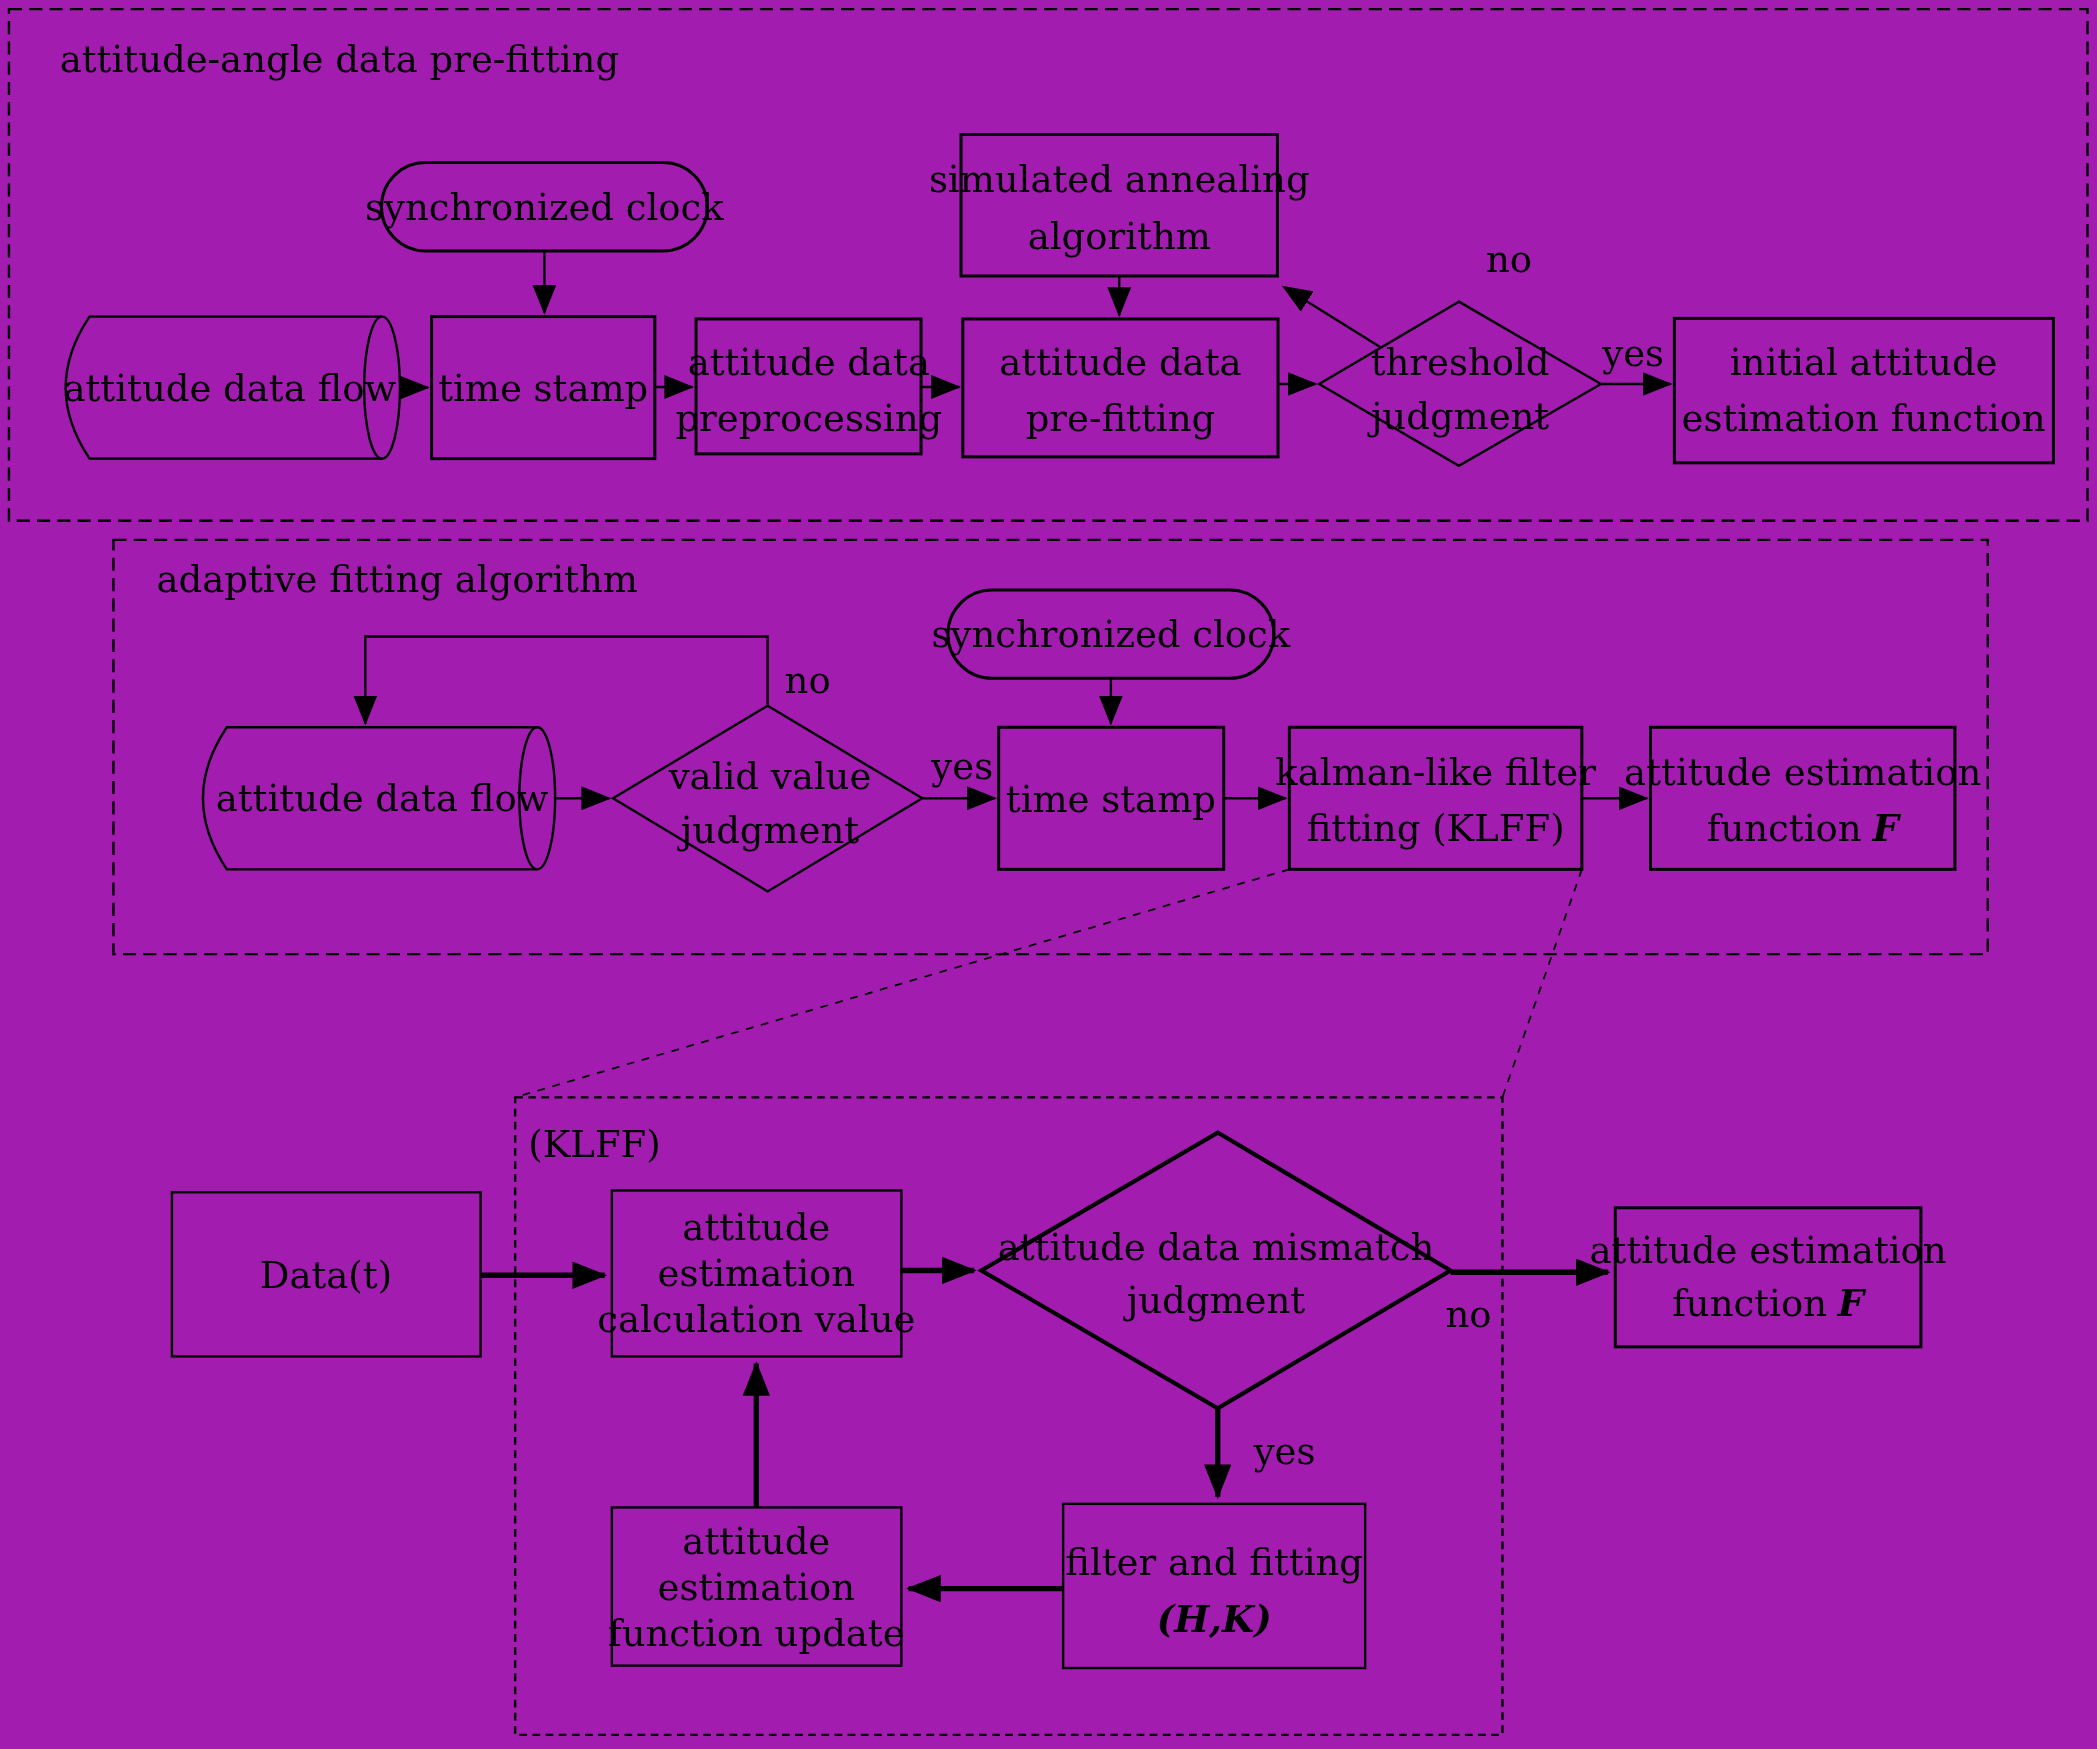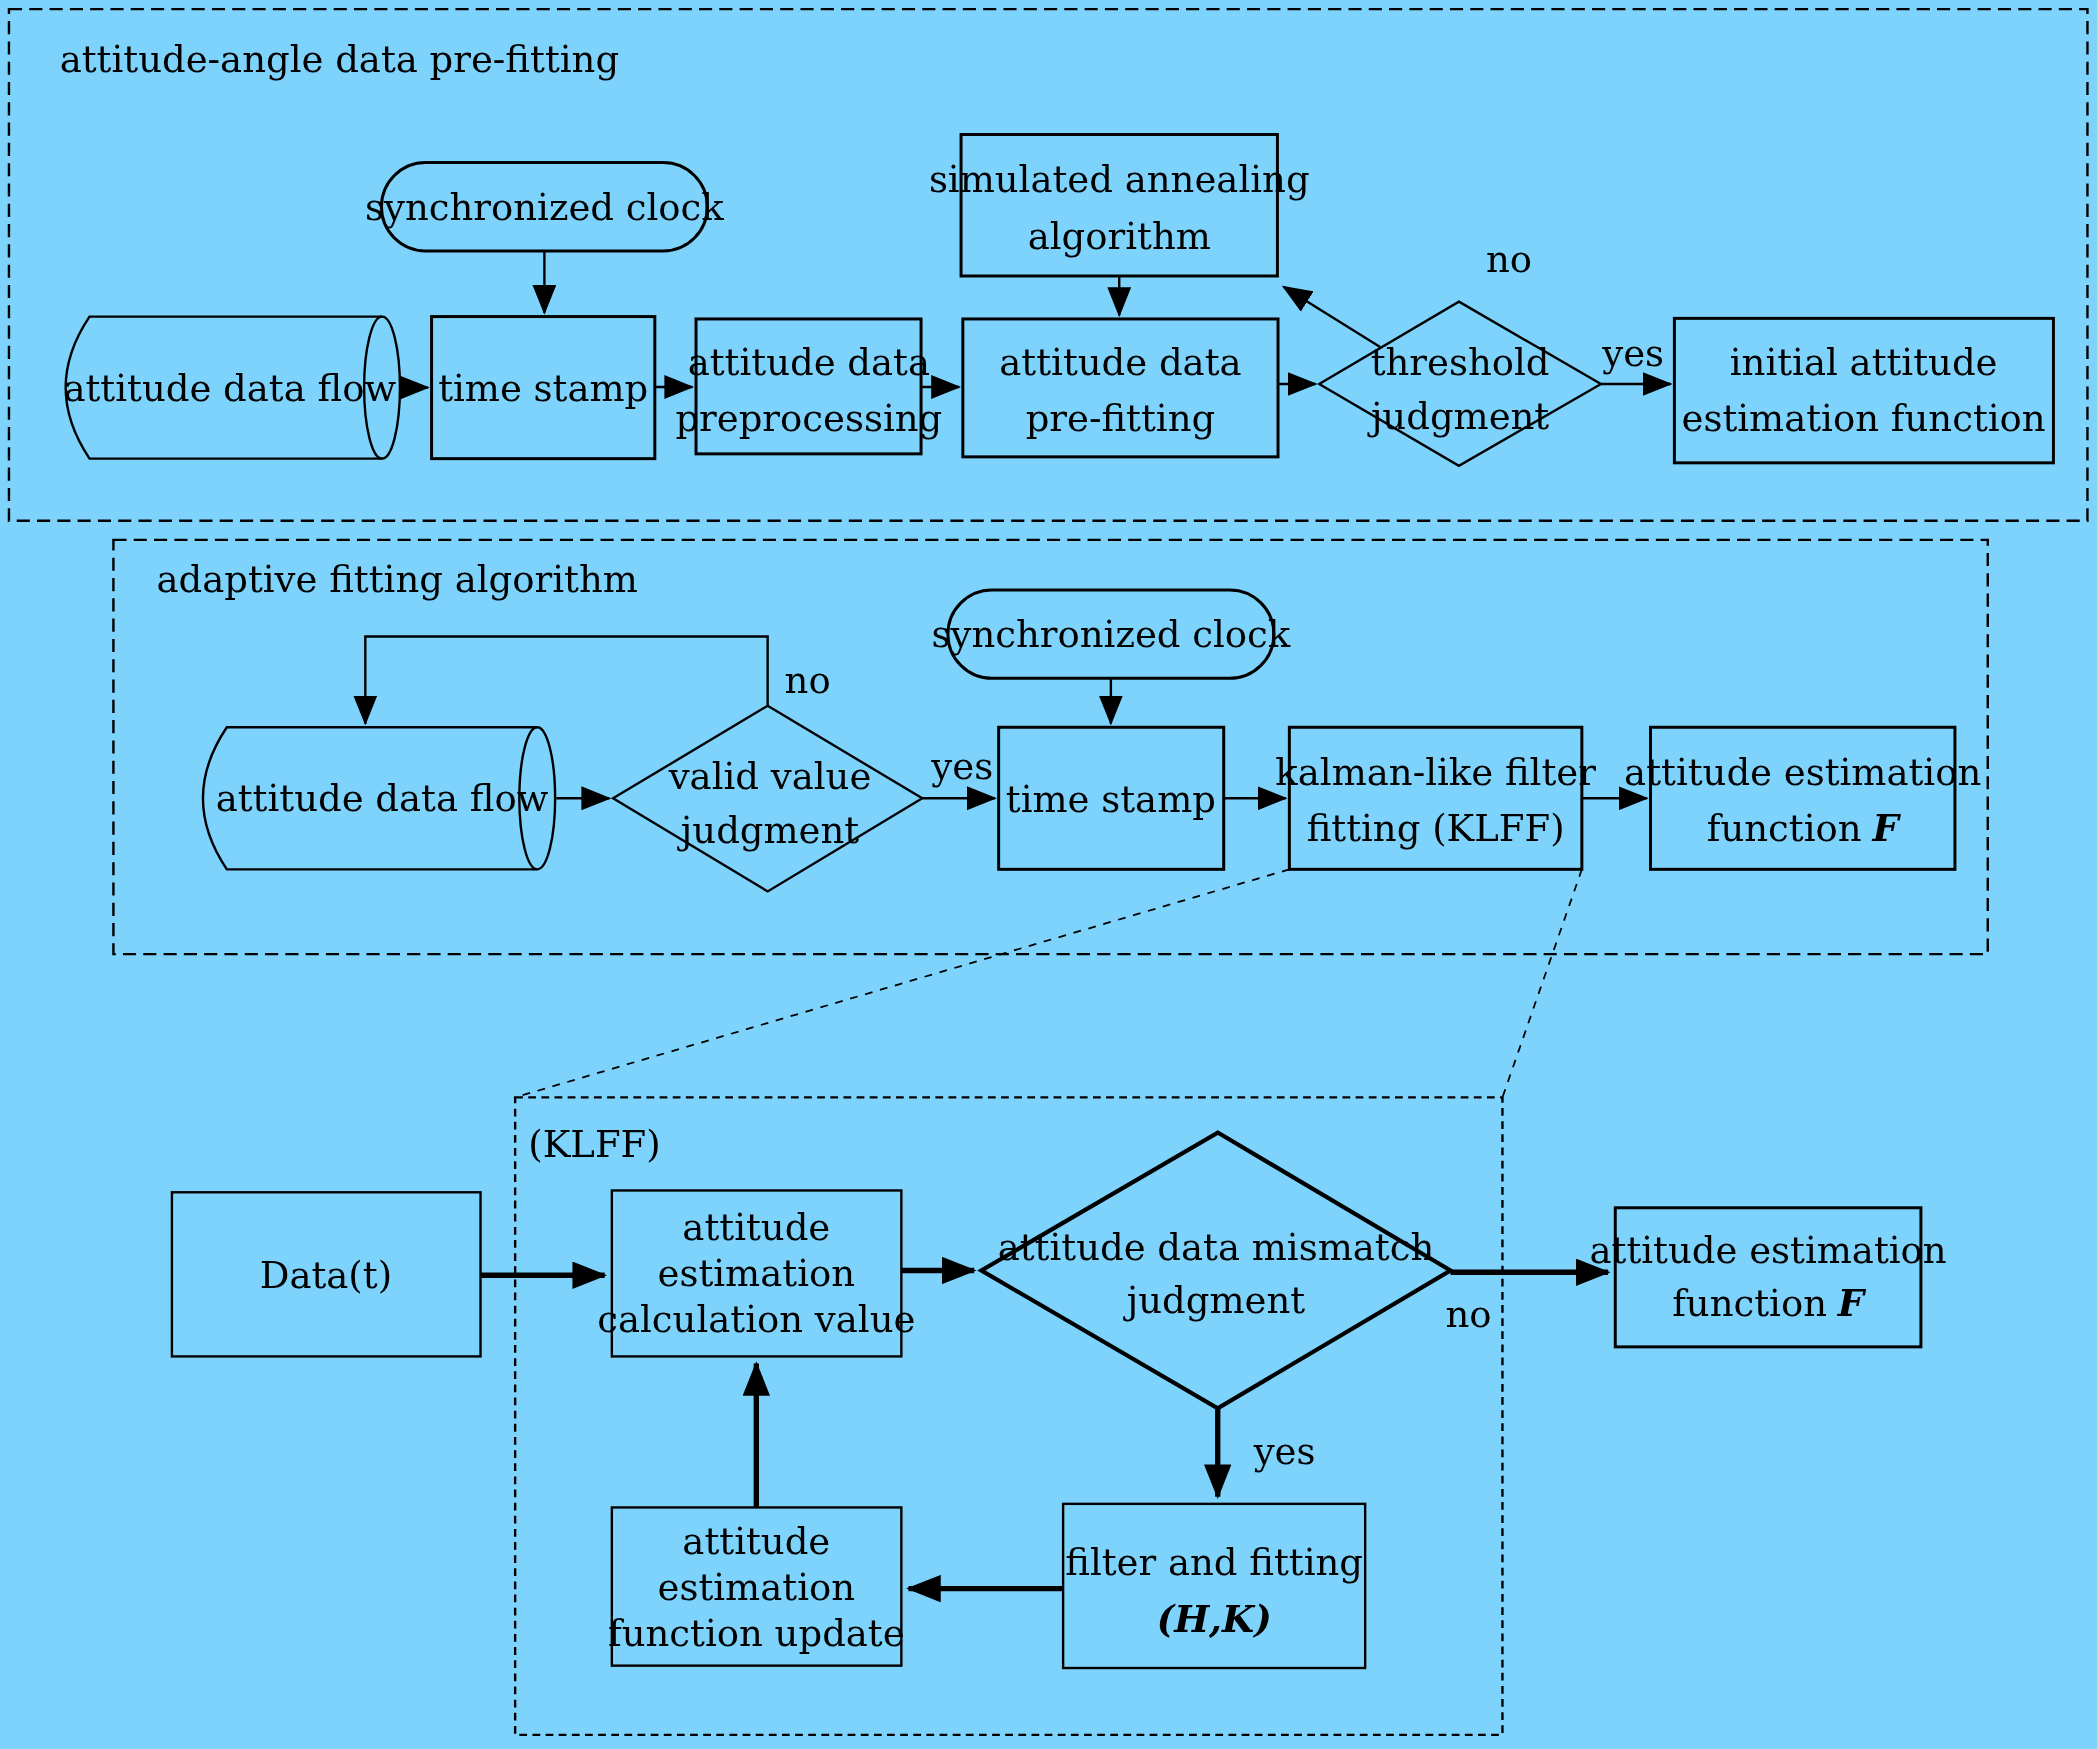--- a/index.html
+++ b/index.html
@@ -1,16 +1,16 @@
 <!DOCTYPE html>
 <html style="font-size:9.6px"><head>
 <meta charset="utf-8">
 <style>
   html, body { margin: 0; padding: 0; background: #ffffff; }
-  .stage { width: 2097px; height: 1750px; position: relative; background: #7dd3fc; }
+  .stage { width: 2097px; height: 1750px; position: relative; background: #a21caf; }
   svg { display: block; width: 100%; height: 100%; }
   .lbl {
     font-family: "DejaVu Serif", "Liberation Serif", serif;
     font-size: 62px;
     fill: #000000;
   }
   .emph { font-style: italic; font-weight: bold; }
   .shape { fill: none; stroke: #000000; stroke-width: 5; }
   .shape-thin { fill: none; stroke: #000000; stroke-width: 4; }
   .shape-thick { fill: none; stroke: #000000; stroke-width: 7; }

